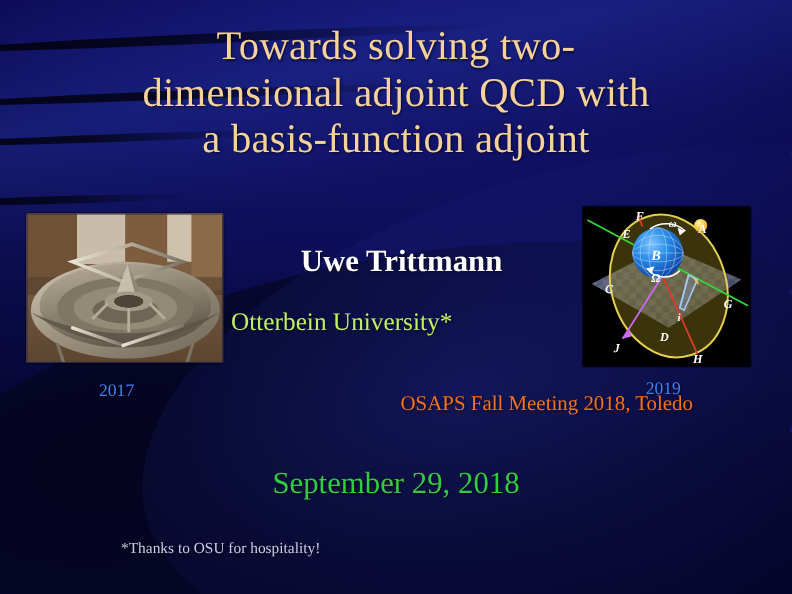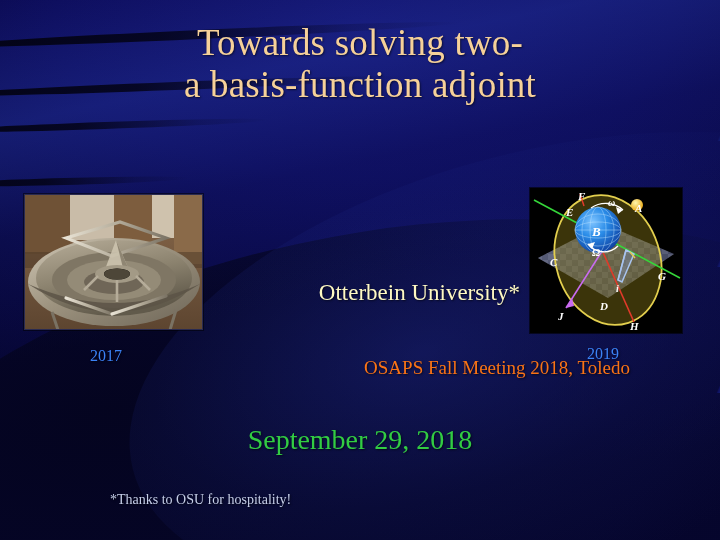--- a/index.html
+++ b/index.html
@@ -111,22 +111,22 @@
     color: #ffffff;
     font-weight: bold;
     font-size: 28px;
     text-shadow: 1px 1px 2px rgba(0,0,0,0.6);
   }
   .affiliation {
     position: absolute;
     left: 210px;
     top: 280px;
     width: 310px;
-    text-align: right;
-    color: #fef9c3;
+    text-align: left;
+    color: #bef264;
     font-size: 23px;
     text-shadow: 1px 1px 2px rgba(0,0,0,0.6);
   }
 
   
   .caption {
     position: absolute;
     font-size: 16px;
     color: #3b82f6;
     text-shadow: 1px 1px 2px rgba(0,0,0,0.6);
@@ -202,20 +202,21 @@
   <div class="ripple r1"></div>
   <div class="ripple r2"></div>
   <div class="ripple r3"></div>
   <div class="ripple r4"></div>
   <div class="ribbon b1"></div>
   <div class="ribbon b2"></div>
   <div class="ribbon b3"></div>
 
   <div class="title">
     <div>Towards solving two-</div>
+    <div>dimensional adjoint QCD with</div>
     <div>a basis-function adjoint</div>
   </div>
 
   <div class="photo-apparatus">
     <svg width="179" height="136" viewBox="0 0 179 136">
       <defs>
         <linearGradient id="wallG" x1="0" y1="0" x2="0" y2="1">
           <stop offset="0%" stop-color="#8a6a4c"></stop>
           <stop offset="100%" stop-color="#5d4530"></stop>
         </linearGradient>
@@ -351,20 +352,21 @@
         <text x="128" y="92">G</text>
         <text x="100" y="142">H</text>
         <text x="28" y="132">J</text>
         <text x="86" y="104" font-size="10">i</text>
         <text x="78" y="18" font-size="10">ω</text>
         <text x="62" y="68" font-size="11">Ω</text>
       </g>
     </svg>
   </div>
 
+  <div class="author">Uwe Trittmann</div>
   <div class="affiliation">Otterbein University*</div>
 
   <div class="caption left">2017</div>
   <div class="caption right">2019</div>
 
   <div class="venue">OSAPS Fall Meeting 2018, Toledo</div>
   <div class="date">September 29, 2018</div>
   <div class="thanks">*Thanks to OSU for hospitality!</div>
 
 </div>

